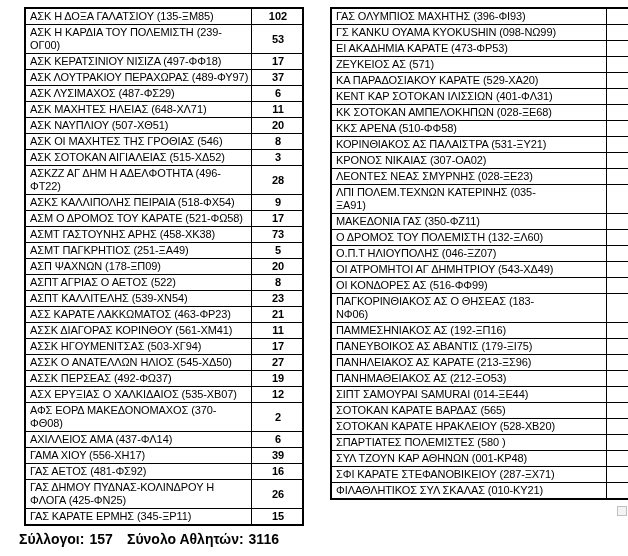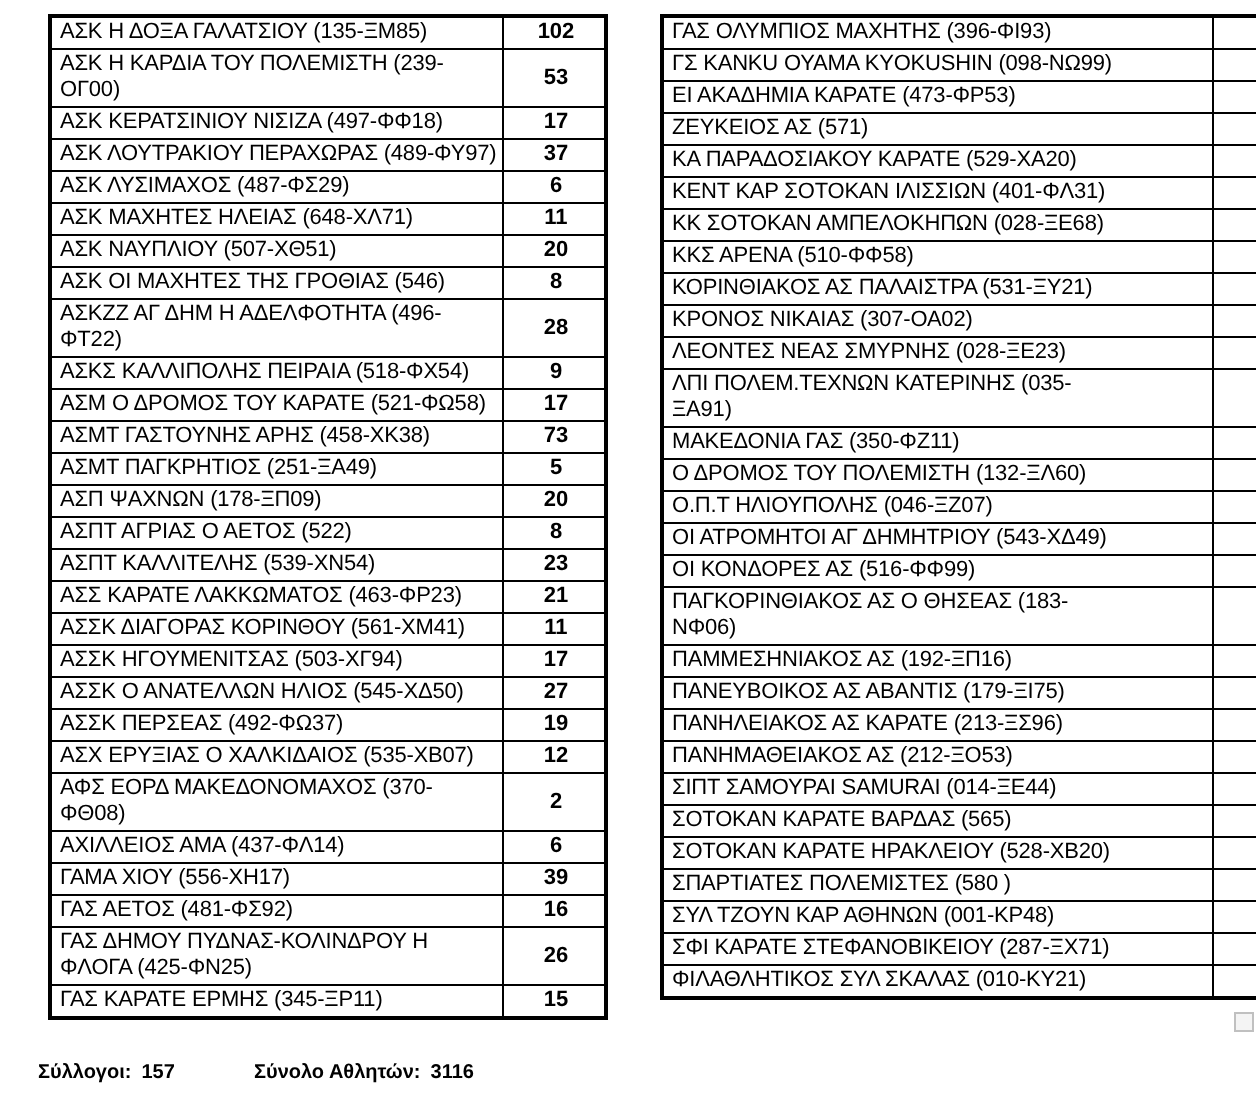--- a/index.html
+++ b/index.html
@@ -40,21 +40,21 @@
     text-align: center;
     font-weight: bold;
     padding: 1px 2px;
     margin-top: 16px;
   }
   #left-table  td.club-count-cell { width: 44px; }
   #right-table td.club-count-cell { width: 50px; }
   .footer-group {
     position: absolute;
     top: 531px;
-    font-size: 10px;
+    font-size: 14px;
     font-weight: bold;
     white-space: nowrap;
   }
   #footer-clubs    { left: 19px; }
   #footer-athletes { left: 127px; }
   .footer-value { margin-left: 5px; }
   #resize-handle {
     position: absolute;
     left: 617px;
     top: 506px;
@@ -96,20 +96,24 @@
       </tr>
       <tr>
         <td class="club-name-cell">ΑΣΚ ΝΑΥΠΛΙΟΥ (507-ΧΘ51)</td>
         <td class="club-count-cell">20</td>
       </tr>
       <tr>
         <td class="club-name-cell">ΑΣΚ ΟΙ ΜΑΧΗΤΕΣ ΤΗΣ ΓΡΟΘΙΑΣ (546)</td>
         <td class="club-count-cell">8</td>
       </tr>
       <tr>
+        <td class="club-name-cell">ΑΣΚ ΣΟΤΟΚΑΝ ΑΙΓΙΑΛΕΙΑΣ (515-ΧΔ52)</td>
+        <td class="club-count-cell">3</td>
+      </tr>
+      <tr>
         <td class="club-name-cell">ΑΣΚΖΖ ΑΓ ΔΗΜ Η ΑΔΕΛΦΟΤΗΤΑ (496-
 ΦΤ22)</td>
         <td class="club-count-cell">28</td>
       </tr>
       <tr>
         <td class="club-name-cell">ΑΣΚΣ ΚΑΛΛΙΠΟΛΗΣ ΠΕΙΡΑΙΑ (518-ΦΧ54)</td>
         <td class="club-count-cell">9</td>
       </tr>
       <tr>
         <td class="club-name-cell">ΑΣΜ Ο ΔΡΟΜΟΣ ΤΟΥ ΚΑΡΑΤΕ (521-ΦΩ58)</td>

